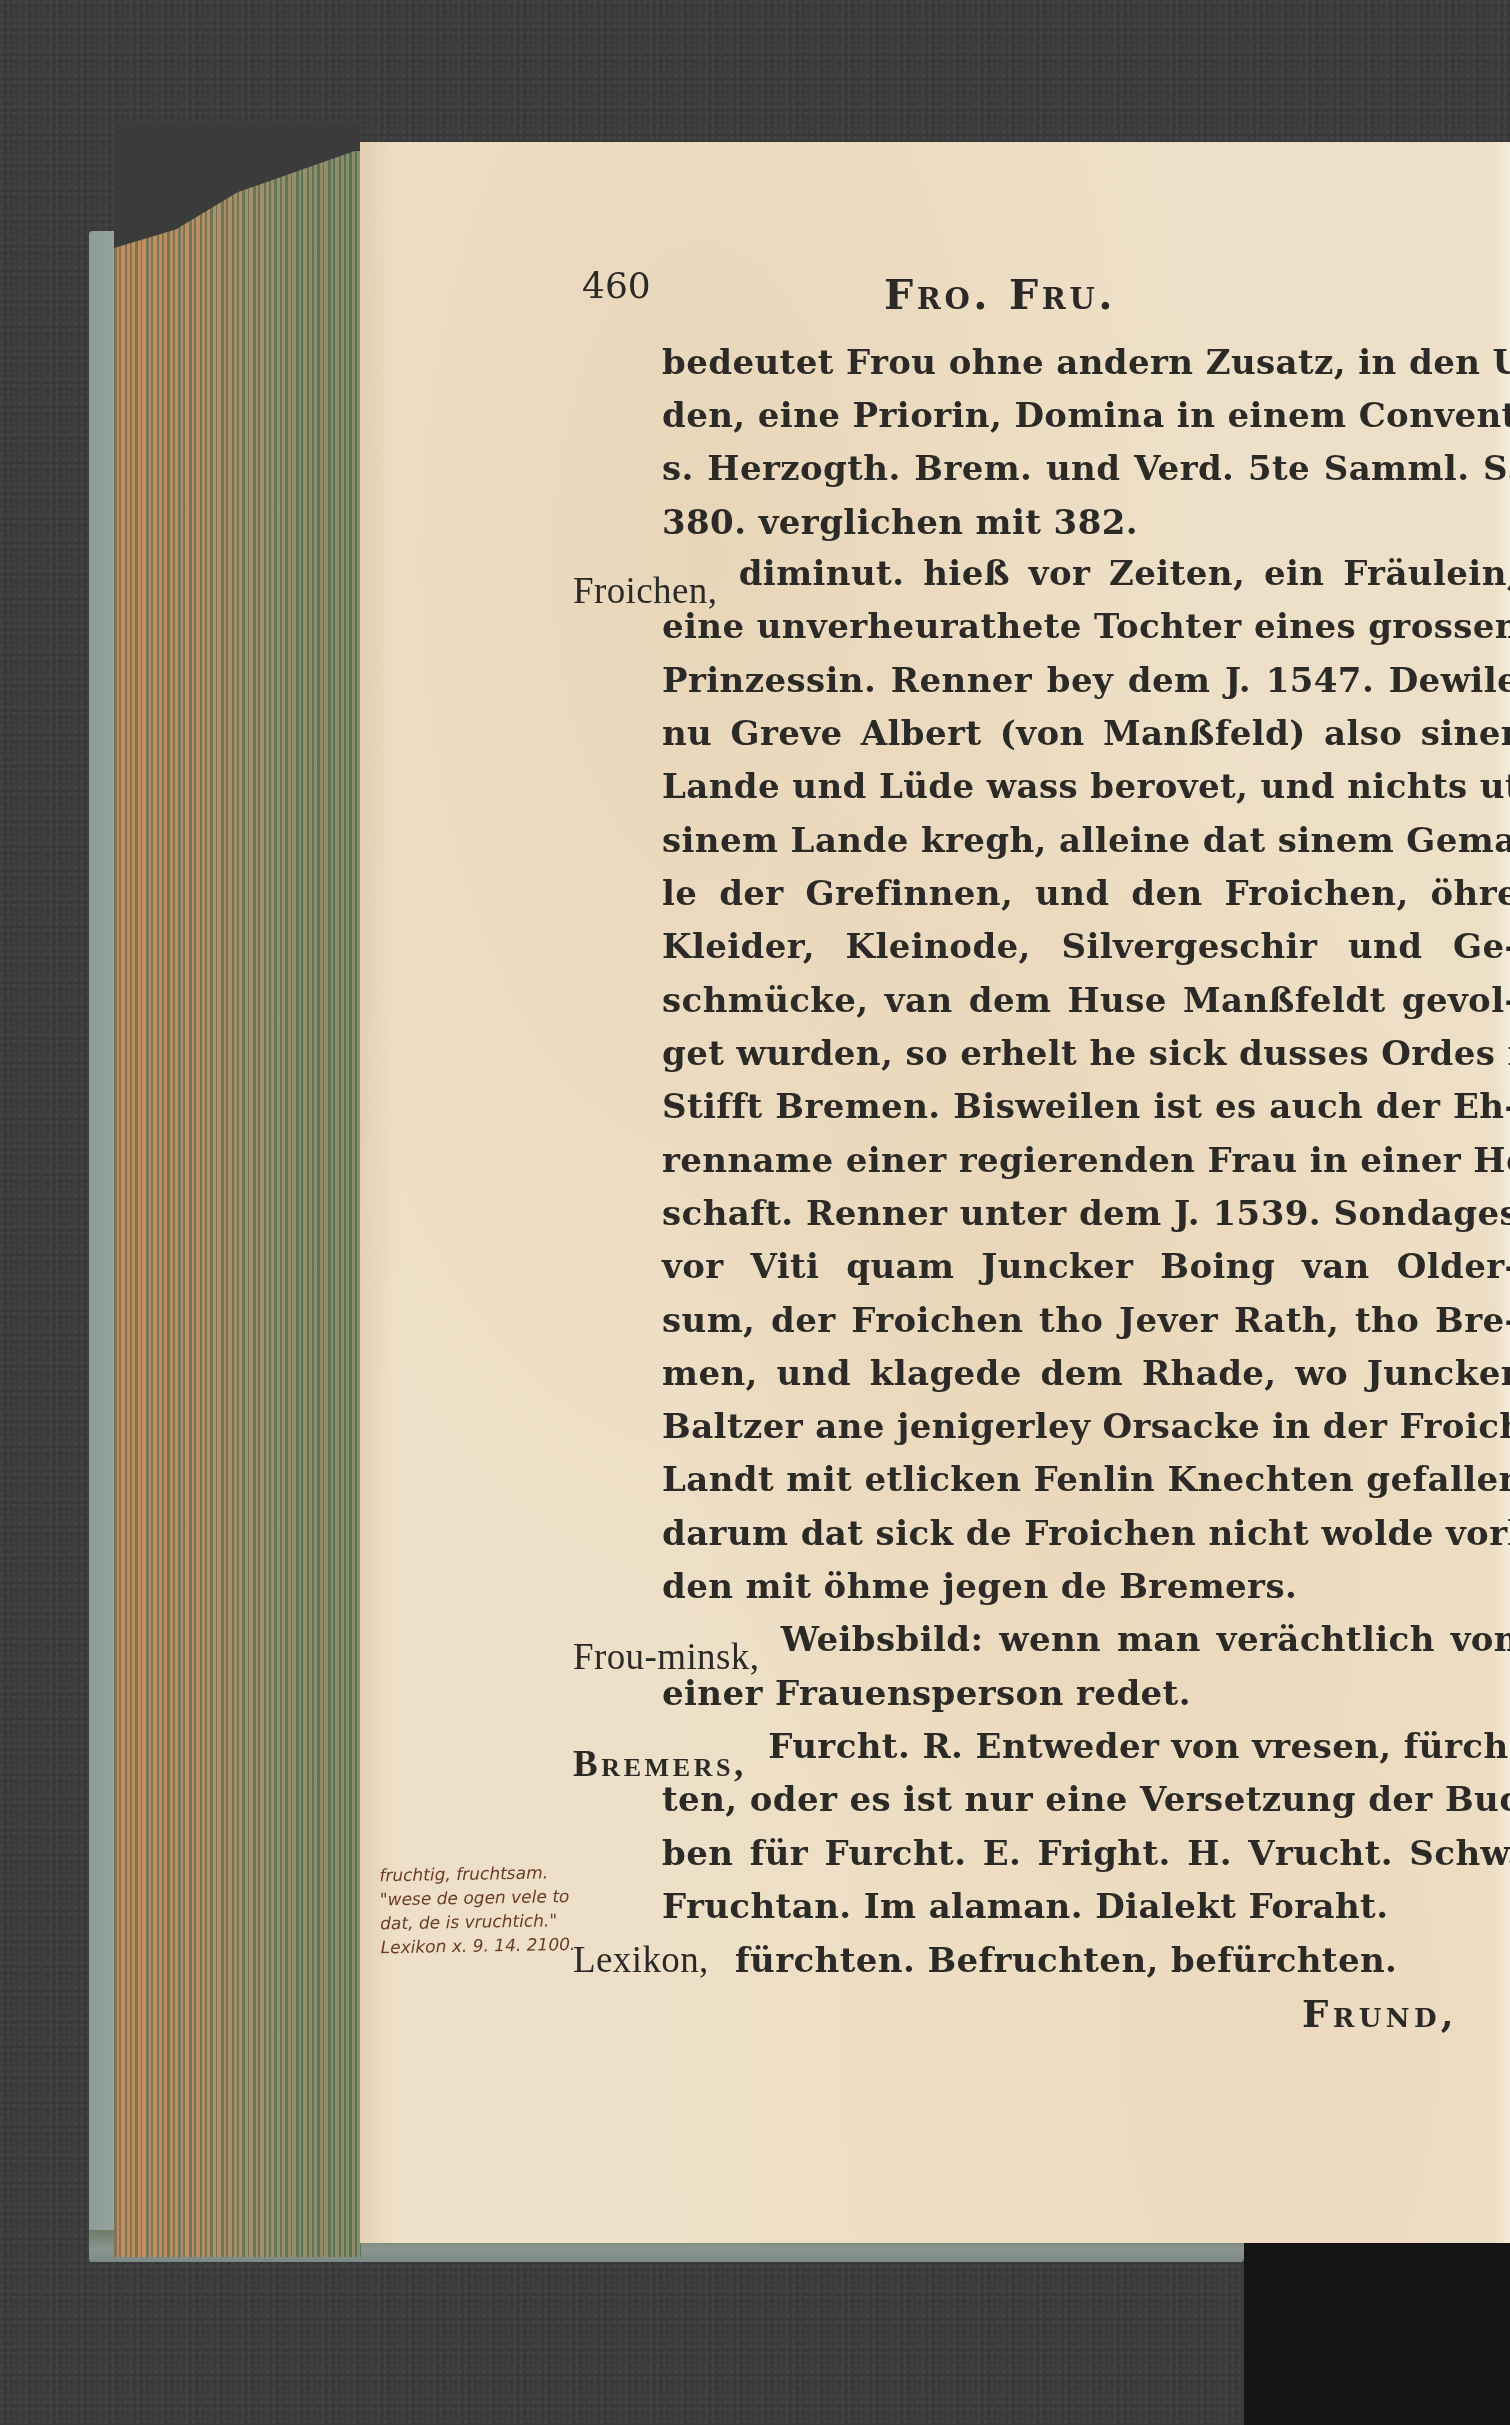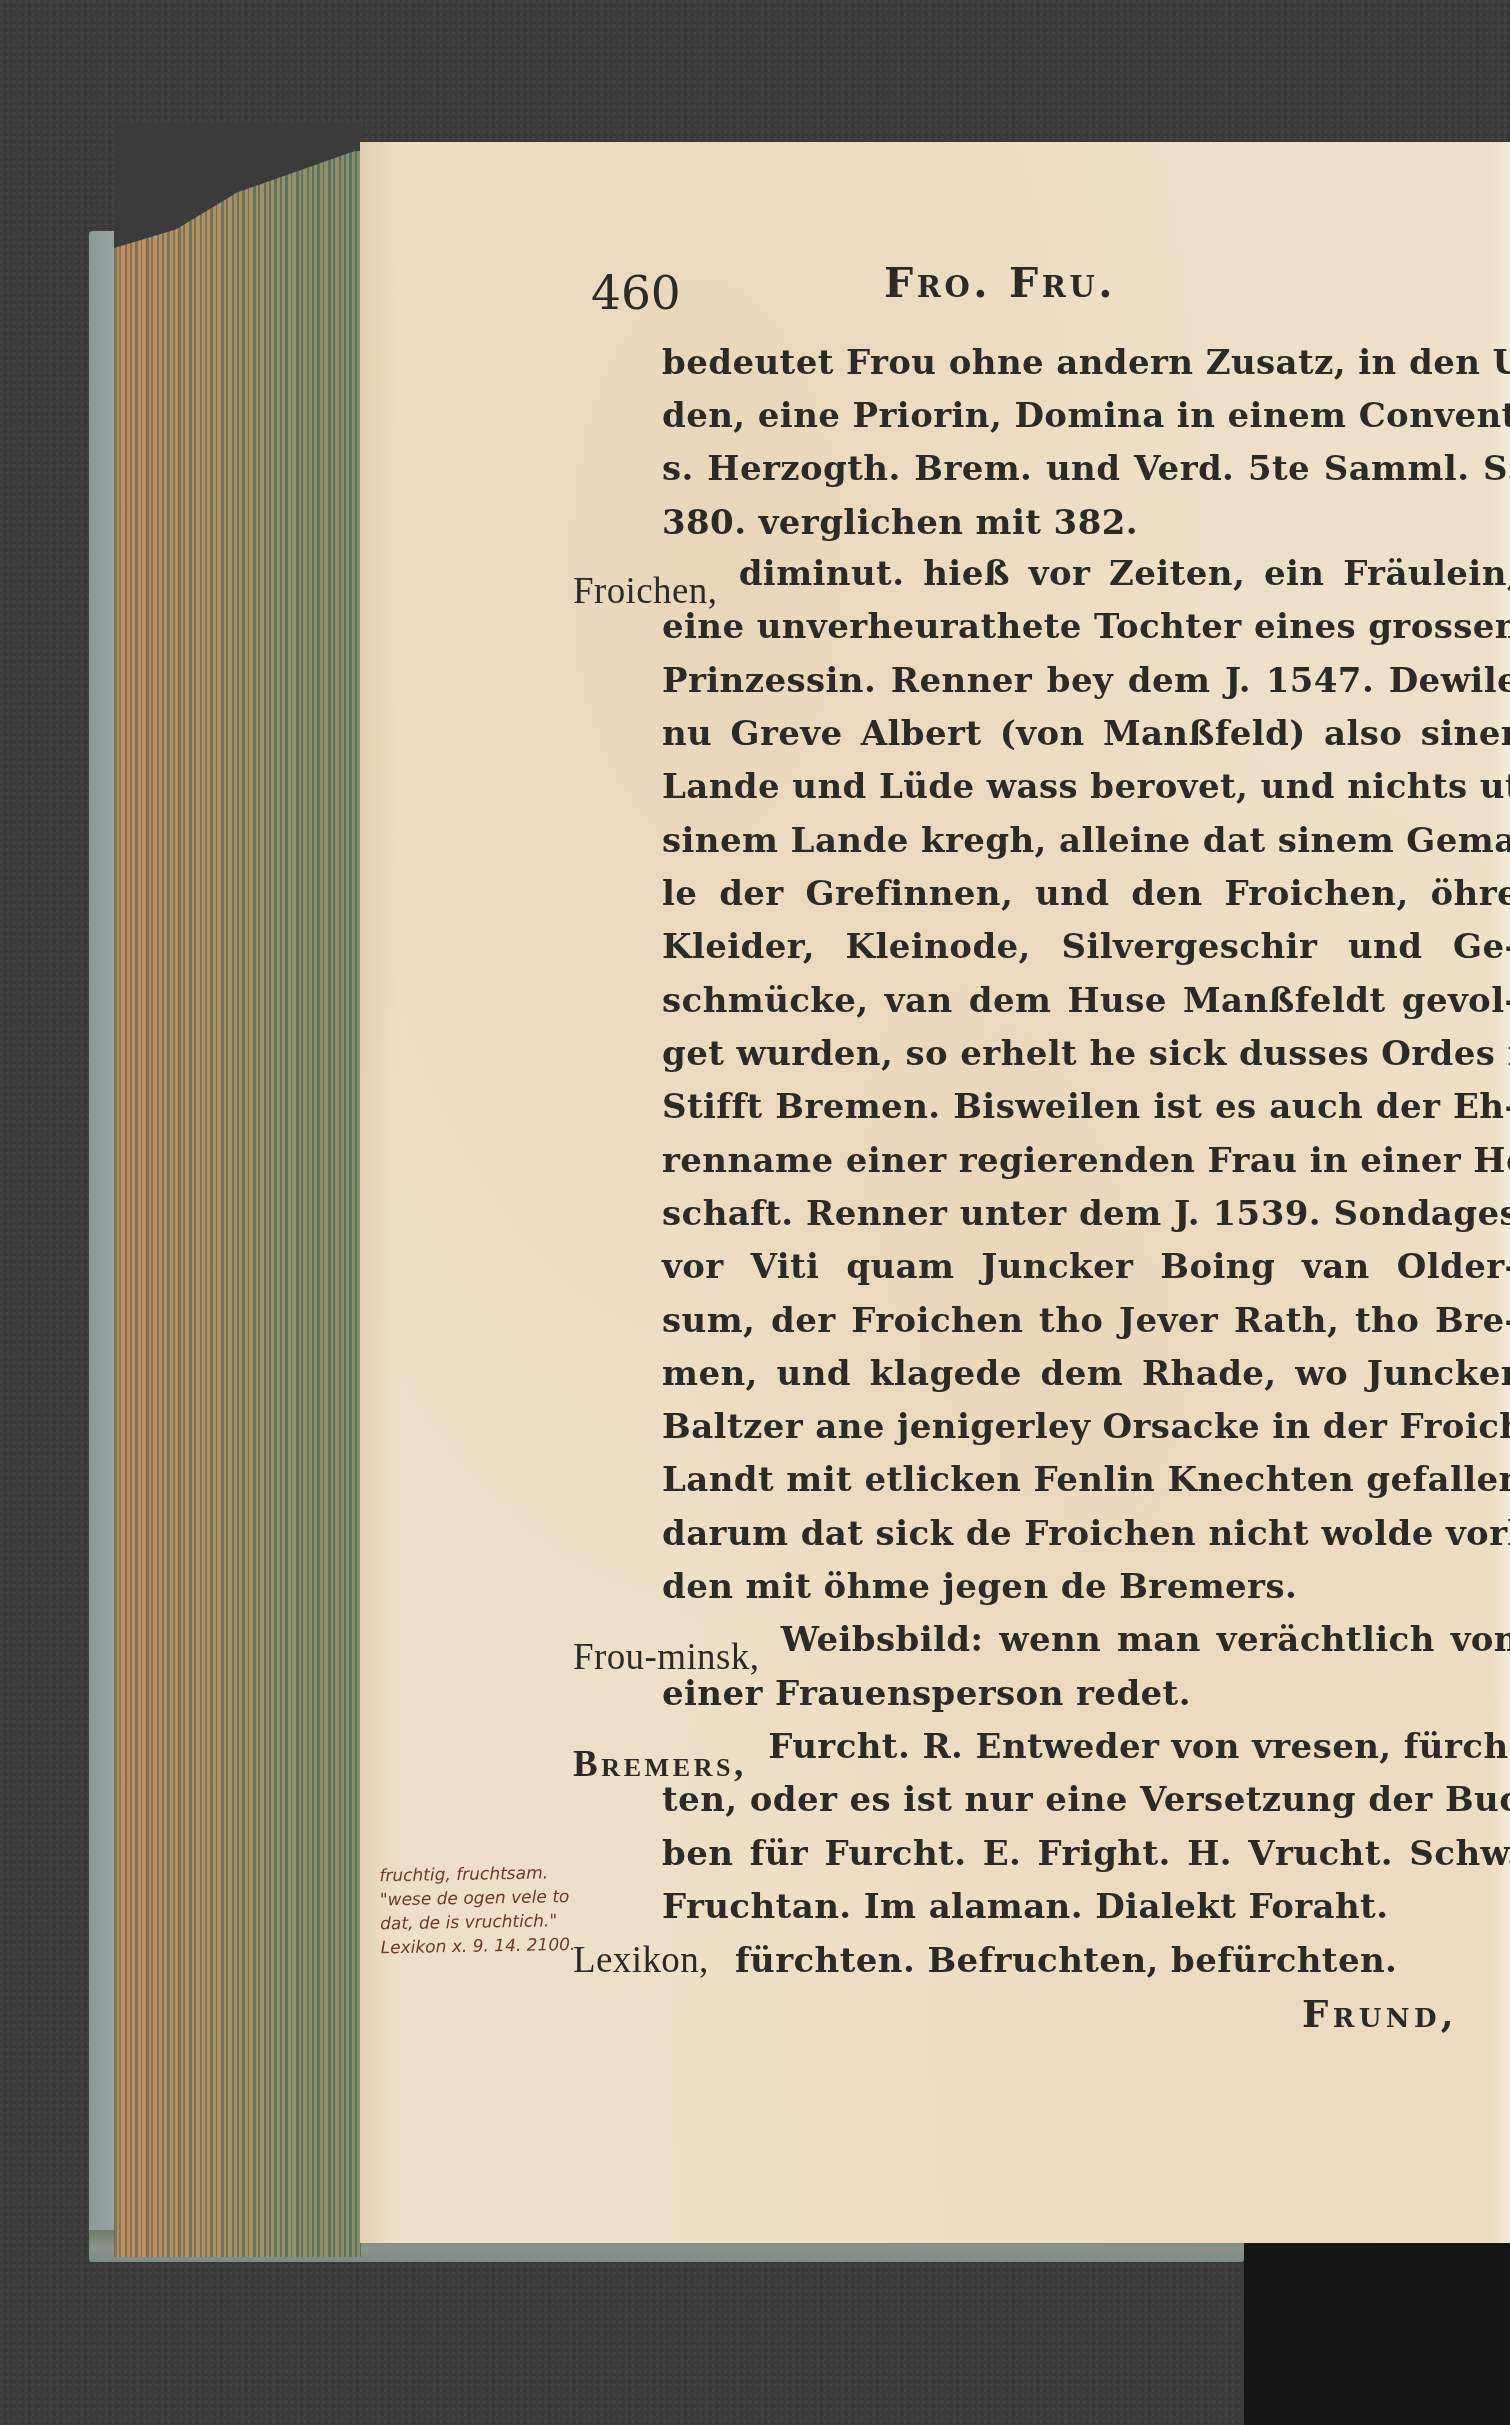--- a/index.html
+++ b/index.html
@@ -50,22 +50,22 @@
       radial-gradient(ellipse at 30% 20%, rgba(210,170,120,0.18), transparent 45%),
       radial-gradient(ellipse at 60% 55%, rgba(215,175,125,0.15), transparent 40%),
       radial-gradient(ellipse at 80% 90%, rgba(230,205,170,0.3), transparent 50%),
       linear-gradient(90deg, rgba(180,140,90,0.18) 0px, transparent 36px);
   }
   .page-right-fade {
     position: absolute; right: 0; top: 0; width: 18px; height: 100%;
     background: linear-gradient(90deg, transparent, rgba(255,250,240,0.5));
   }
   .text { position: absolute; color: #2b2a26; white-space: nowrap; }
-  .pagenum { left: 231px; top: 123px; font-size: 47px; }
-  .running-head { left: 524px; top: 117px; font-size: 41px; letter-spacing: 3.6px; font-variant: small-caps; font-weight: bold; }
+  .pagenum { left: 222px; top: 123px; font-size: 36px; }
+  .running-head { left: 524px; top: 129px; font-size: 41px; letter-spacing: 3.6px; font-variant: small-caps; font-weight: bold; }
   .line { font-size: 34px; line-height: 53px; letter-spacing: 0.4px; }
   .body-line { left: 302px; width: 857px; text-align: justify; text-align-last: justify; }
   .hang-line { left: 213px; width: 946px; text-align: justify; text-align-last: justify; }
   .short-line { text-align-last: left; }
   .lemma { font-family: "Liberation Serif", "DejaVu Serif", serif; font-size: 37px; margin-top: 17px; }
   .lemma-caps { font-variant: small-caps; font-weight: bold; letter-spacing: 3.6px; }
   .fraktur { font-weight: bold; }
   .catchword { left: 942px; top: 1788px; font-size: 37px; font-variant: small-caps; letter-spacing: 4.4px; font-weight: bold; }
   .marginalia {
     position: absolute; left: 19.5px; top: 1719px; width: 267px;

